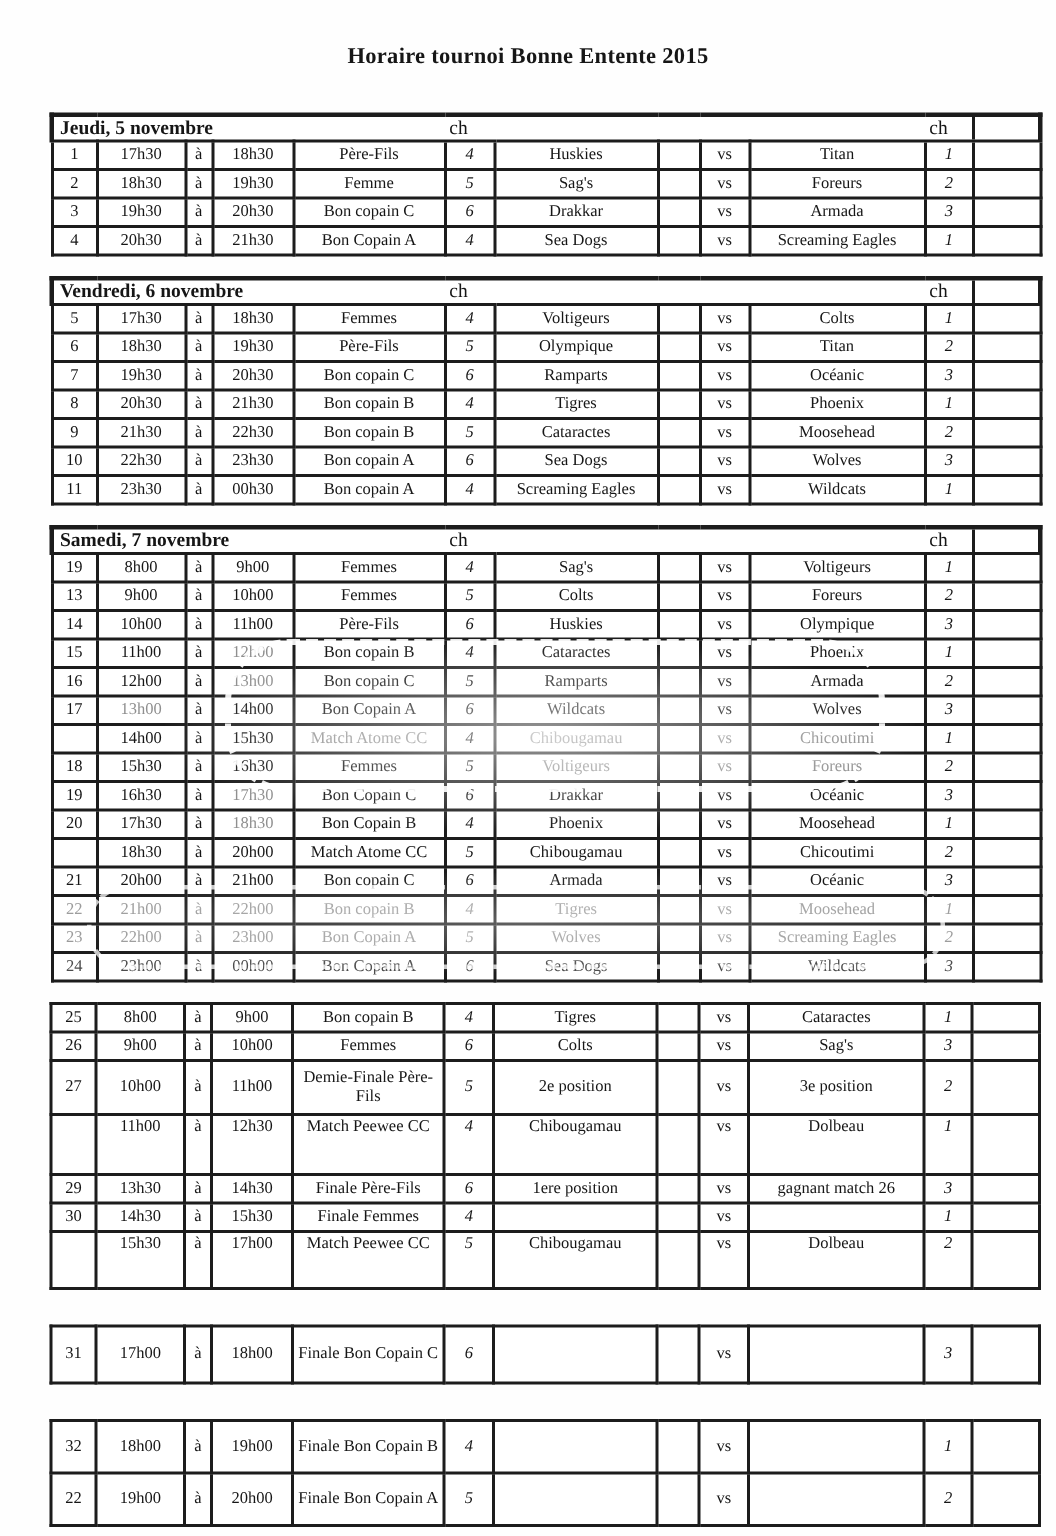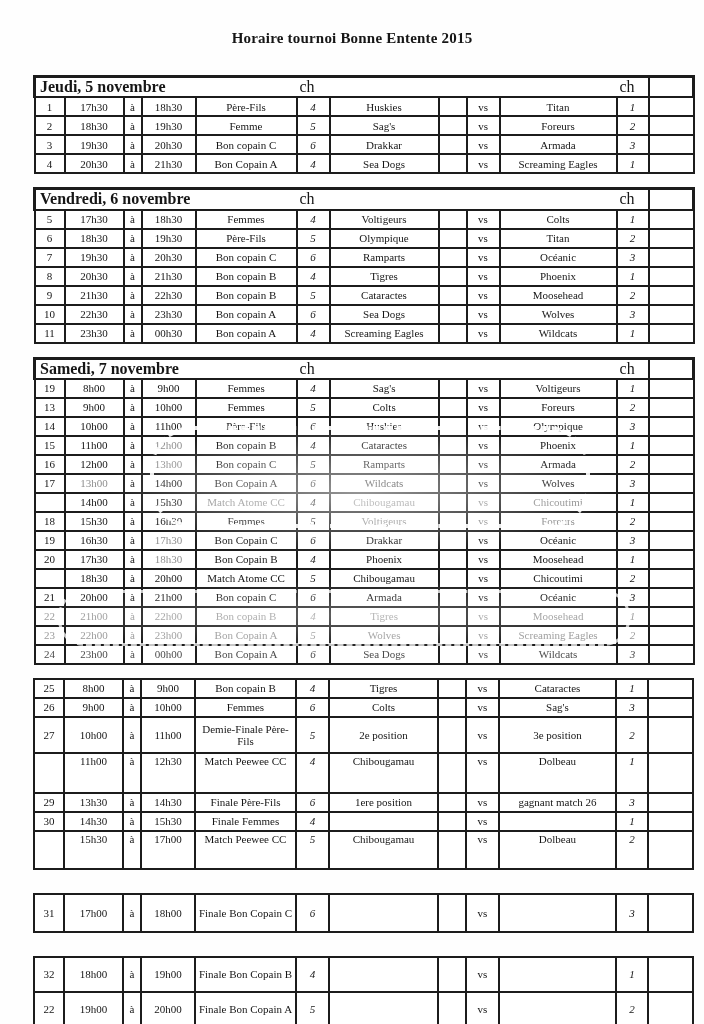--- a/index.html
+++ b/index.html
@@ -13,21 +13,21 @@
   .schedule{margin-left:33px;margin-top:28px;}
   .section{margin-bottom:13px;}
   table{border-collapse:collapse;table-layout:fixed;width:659px;background:#fff;}
   table.block-extra{margin-top:23px;}
   td{
     border:2px solid #1c1c1c;font-size:11px;text-align:center;vertical-align:middle;
     padding:0 1px;height:17px;line-height:1.15;overflow:hidden;white-space:normal;
   }
   tr.hdr td{
     border:none;border-top:3px solid #1c1c1c;border-bottom:2px solid #1c1c1c;
-    text-align:left;height:14px;font-size:16px;padding:0 2px;
+    text-align:left;height:14px;font-size:13px;padding:0 2px;
   }
   tr.hdr td.hfirst{border-left:3px solid #1c1c1c;font-weight:bold;padding-left:4px;}
   tr.hdr td.htail{border-left:2px solid #1c1c1c;border-right:3px solid #1c1c1c;}
   tr.hdr td.hch{padding-left:3px;margin-left:25px;}
   tr.hdr.hdr-fade td{color:#929292;}
   td.ch{font-style:italic;}
   td.vtop{vertical-align:top;padding-top:1px;}
   tr.f1 td{color:#9b9b9b;}
   tr.f2 td{color:#4c4c4c;}
   td.fade-cell{color:#8f8f8f;}

